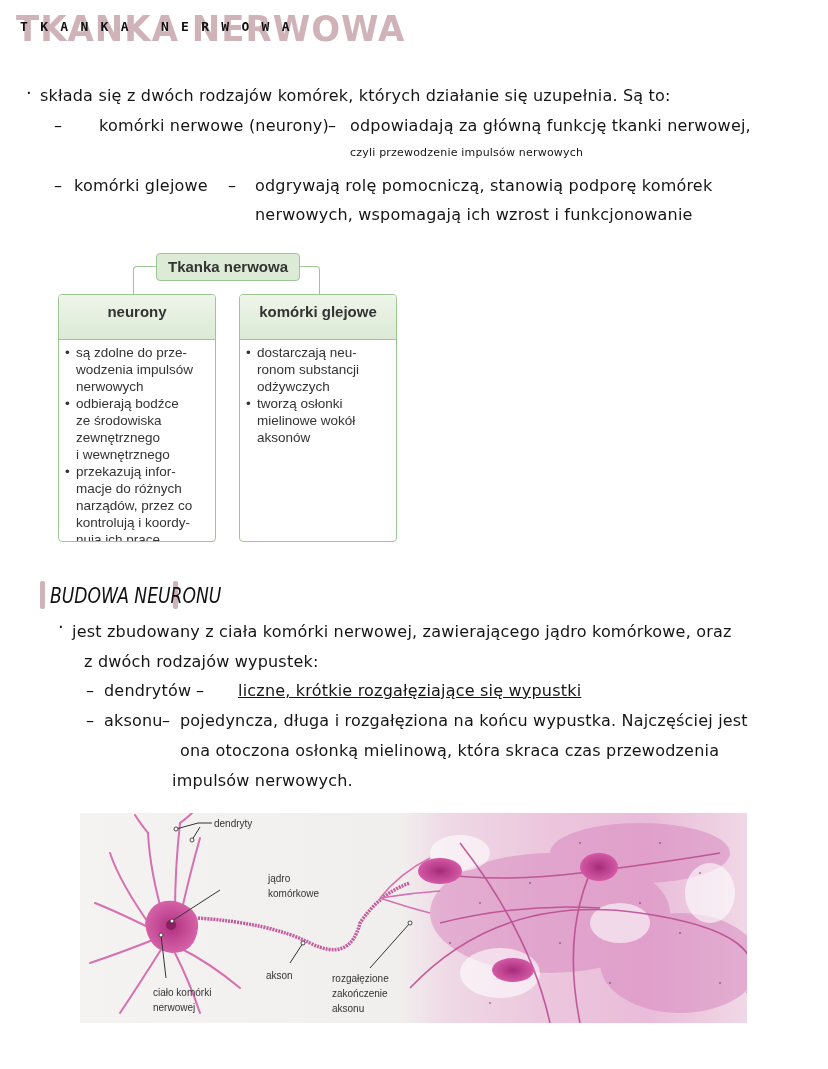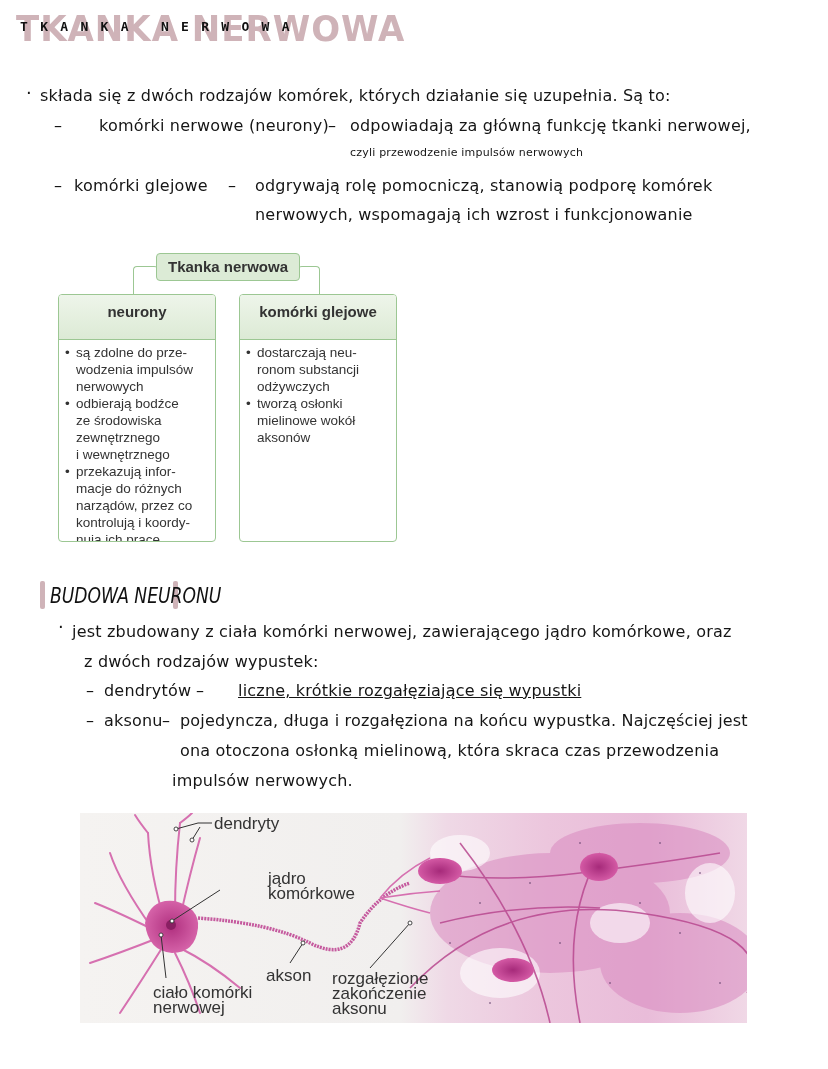--- a/index.html
+++ b/index.html
@@ -31,21 +31,21 @@
 
   
   .sec-head { position: absolute; left: 40px; top: 579px; height: 32px; display: flex; align-items: center; font-style: italic; }
   .sec-bar { width: 5px; height: 28px; background: #cfb3b8; border-radius: 2px; }
   .sec-title { font-family: "DejaVu Sans", sans-serif; font-size: 22px; color: #111; margin: 0 5px; transform: scaleX(0.78); transform-origin: left center; letter-spacing: 0px; width: 150px; white-space: nowrap; }
 
   
   .neuron-img { position: absolute; left: 80px; top: 813px; width: 667px; height: 210px; overflow: hidden;
                 background: linear-gradient(90deg, #f5f3f1 0%, #f1efee 48%, #efd9e6 55%, #ecc6dd 70%, #e9bcd9 85%, #f0d8e6 100%); }
   .neuron-img svg { position: absolute; left: 0; top: 0; }
-  .lbl { position: absolute; font-family: "Liberation Sans", sans-serif; font-size: 17px; line-height: 15px; color: #333; white-space: pre-line; }
+  .lbl { position: absolute; font-family: "Liberation Sans", sans-serif; font-size: 10px; line-height: 15px; color: #333; white-space: pre-line; }
 </style>
 </head>
 <body>
 
 <div class="title-wrap">
   <div class="title-bg">TKANKA NERWOWA</div>
   <div class="title-fg">TKANKA NERWOWA</div>
 </div>
 
 <span class="hand" style="left:26px;top:82px;font-size:18px;">·</span>

